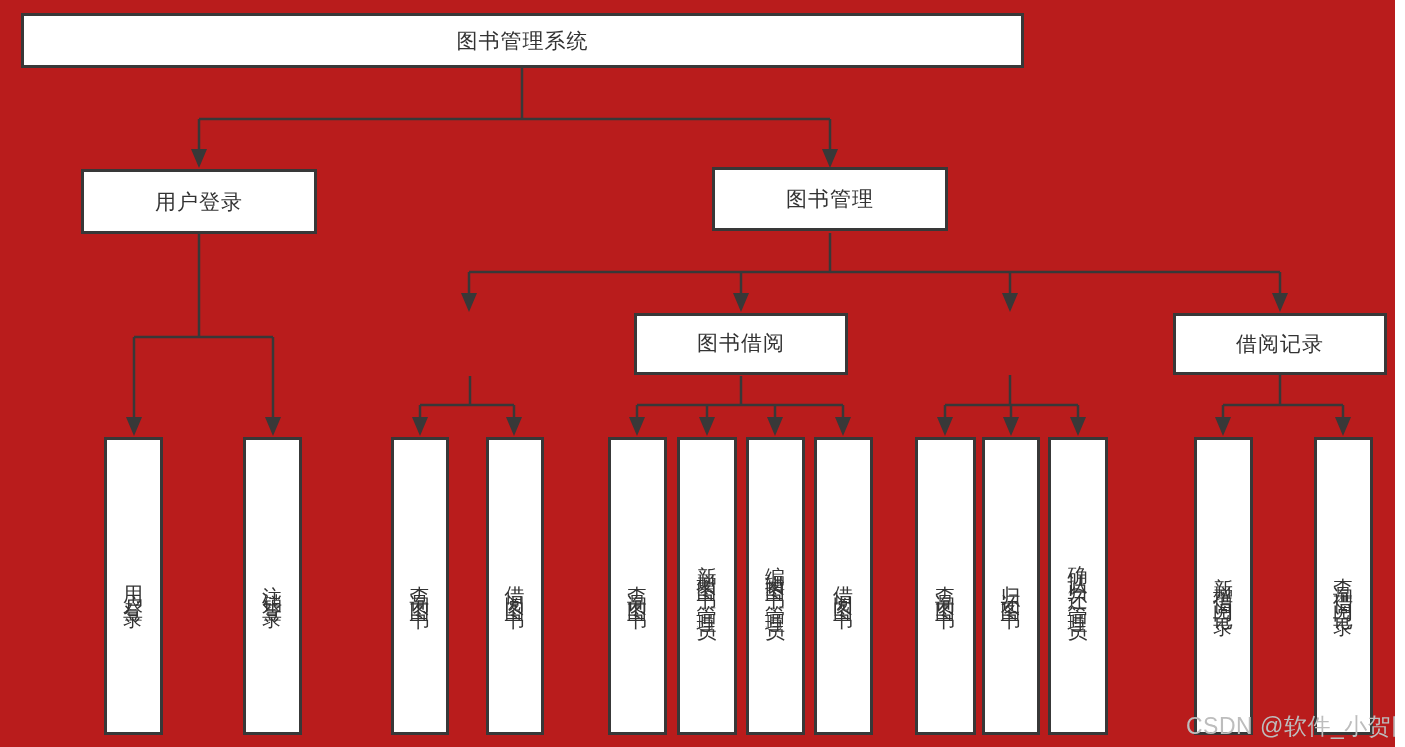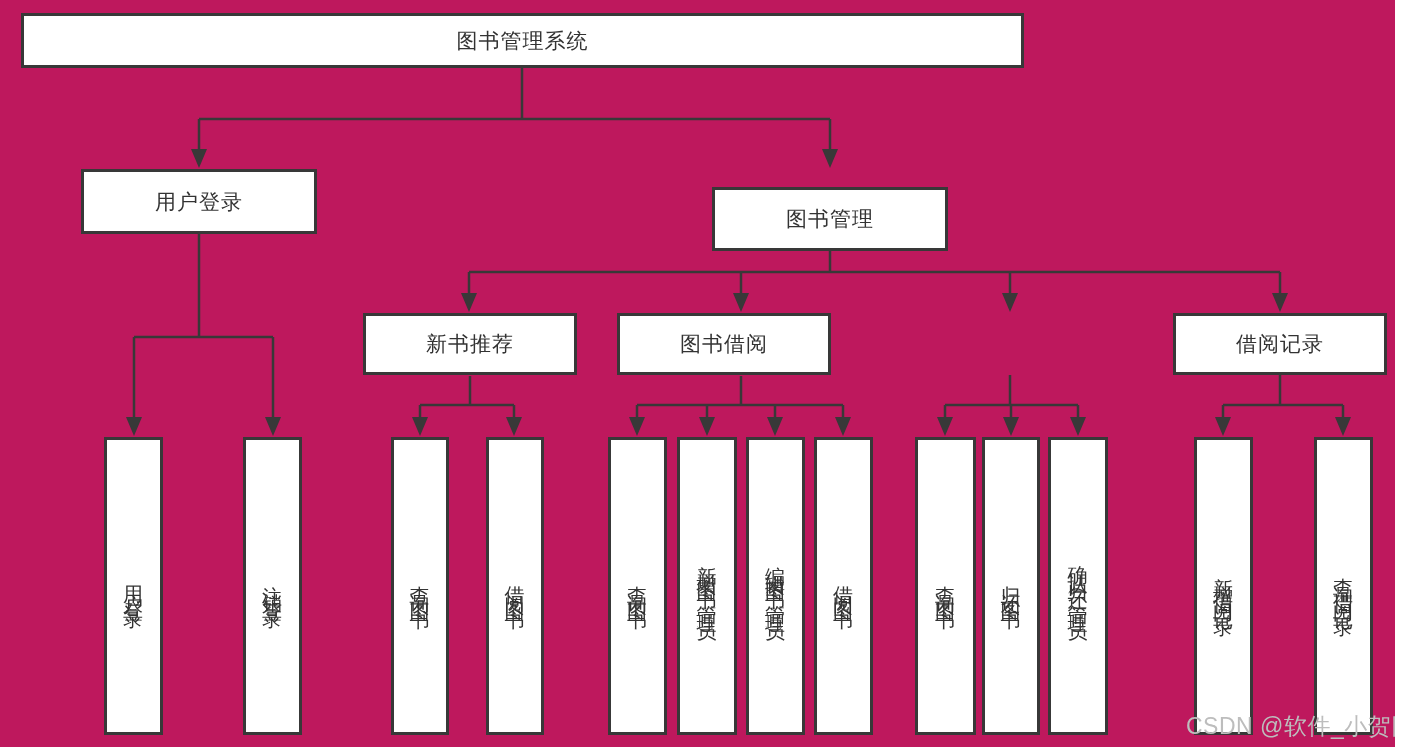--- a/index.html
+++ b/index.html
@@ -1,20 +1,20 @@
 <!DOCTYPE html>
 <html><head>
 <meta charset="utf-8">
 <style>
   html, body { margin: 0; padding: 0; background: #ffffff; }
   #canvas {
     position: relative;
     width: 1395px;
     height: 747px;
-    background: #be185d;
+    background: #b91c1c;
     font-family: "Liberation Sans", sans-serif;
     overflow: hidden;
   }
   #connectors {
     position: absolute;
     left: 0; top: 0;
     width: 1405px; height: 747px;
     z-index: 1;
   }
   .node {
@@ -89,24 +89,23 @@
              M937,417 L953,417 L945,436 Z
              M1003,417 L1019,417 L1011,436 Z
              M1070,417 L1086,417 L1078,436 Z
              M1215,417 L1231,417 L1223,436 Z
              M1335,417 L1351,417 L1343,436 Z"></path>
   </svg>
 
   <div class="node" style="left:21px; top:13px; width:1003px; height:55px;">图书管理系统</div>
 
   <div class="node" style="left:81px; top:169px; width:236px; height:65px;">用户登录</div>
-  <div class="node" style="left:712px; top:187px; width:236px; height:64px;">图书管理</div>
+  <div class="node" style="left:712px; top:167px; width:236px; height:64px;">图书管理</div>
 
-  <div class="node" style="left:363px; top:313px; width:214px; height:62px;">新书推荐</div>
-  <div class="node" style="left:617px; top:313px; width:214px; height:62px;">图书借阅</div>
+  <div class="node" style="left:634px; top:313px; width:214px; height:62px;font-family:Liberation Serif, serif;">图书借阅</div>
   <div class="node" style="left:1173px; top:313px; width:214px; height:62px;">借阅记录</div>
 
   <div class="node leaf" style="left:104px; top:437px; width:59px; height:298px;">用户登录</div>
   <div class="node leaf" style="left:243px; top:437px; width:59px; height:298px;">注销登录</div>
 
   <div class="node leaf" style="left:391px; top:437px; width:58px; height:298px;">查询图书</div>
   <div class="node leaf" style="left:486px; top:437px; width:58px; height:298px;">借阅图书</div>
 
   <div class="node leaf" style="left:608px; top:437px; width:59px; height:298px;">查询图书</div>
   <div class="node leaf" style="left:677px; top:437px; width:60px; height:298px;">新增图书（管理员）</div>

